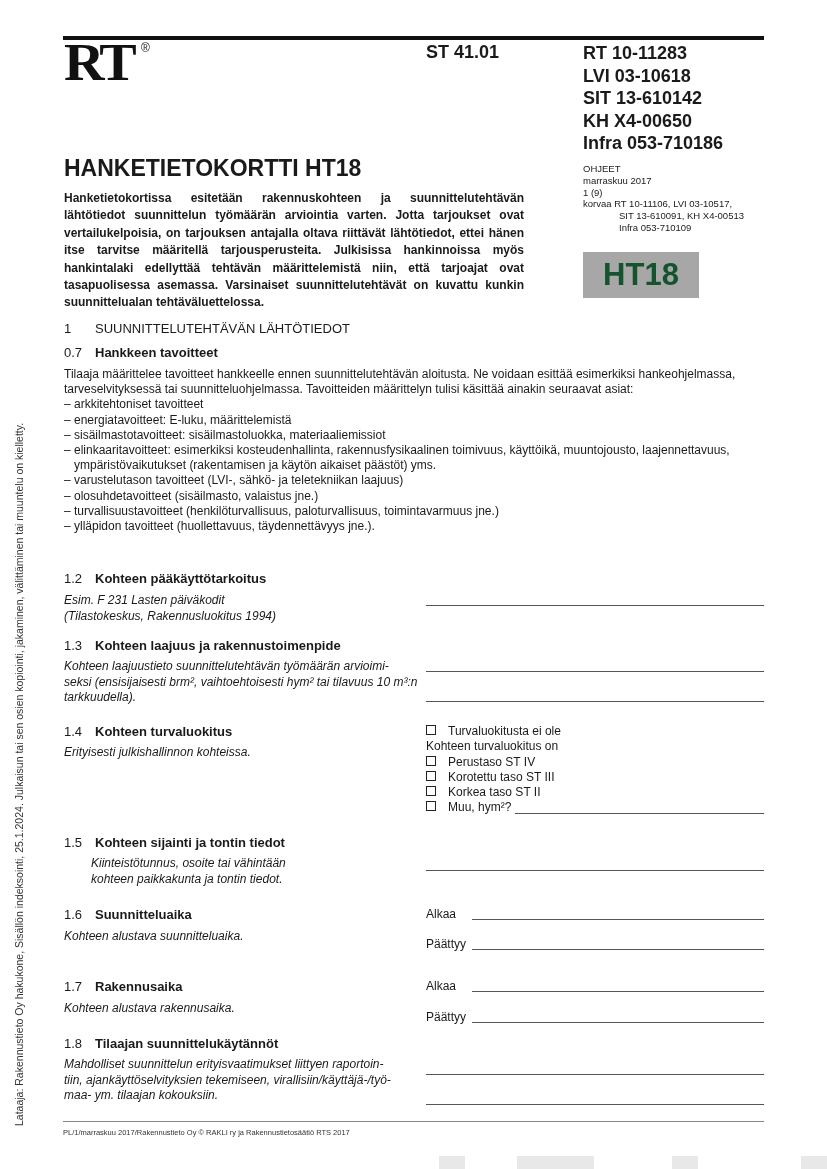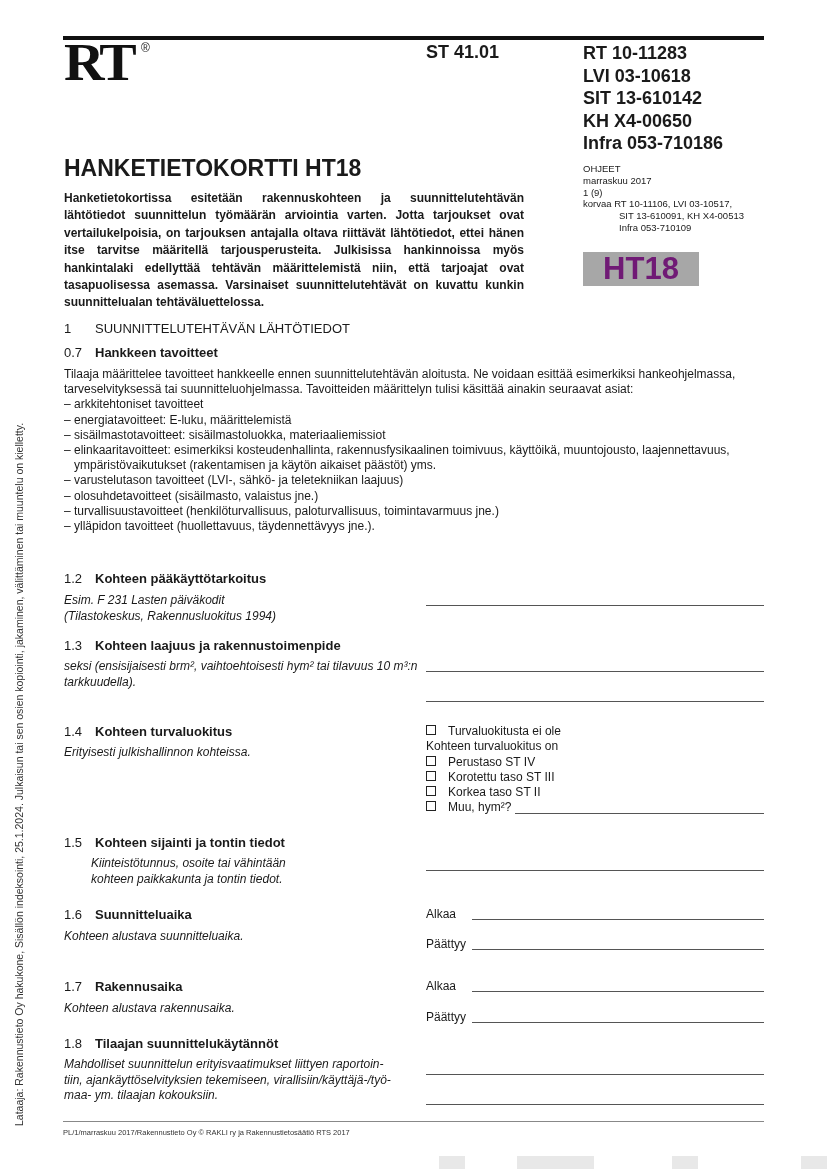--- a/index.html
+++ b/index.html
@@ -5,21 +5,21 @@
   html, body { margin:0; padding:0; background:#fff; }
   body { width:827px; height:1169px; position:relative; overflow:hidden; font-family:"DejaVu Sans", sans-serif; color:#1a1a1a; }
   .abs { position:absolute; }
   .topbar { left:63px; top:36px; width:701px; height:4px; background:#111; }
   .logo { left:64px; top:40px; font-family:"Liberation Serif", serif; font-weight:bold; font-size:52px; line-height:46px; letter-spacing:-3px; color:#111; transform:scaleX(1.08); transform-origin:left top; }
   .logo-reg { left:141px; top:41px; font-size:12px; font-family:"Liberation Sans", sans-serif; }
   .st-code { left:426px; top:42px; font-family:"Liberation Sans", sans-serif; font-weight:bold; font-size:18px; }
   .codes { left:583px; top:42px; font-family:"Liberation Sans", sans-serif; font-weight:bold; font-size:18px; line-height:22.5px; }
   .meta { left:583px; top:163px; font-family:"Liberation Sans", sans-serif; font-size:9.5px; line-height:11.8px; }
   .meta .indent { padding-left:36px; }
-  .badge { left:583px; top:252px; width:116px; height:34px; background:#a7a7a7; color:#701a75; font-family:"Liberation Sans", sans-serif; font-weight:bold; font-size:31px; display:flex; align-items:center; justify-content:center; }
+  .badge { left:583px; top:252px; width:116px; height:46px; background:#a7a7a7; color:#14532d; font-family:"Liberation Sans", sans-serif; font-weight:bold; font-size:31px; display:flex; align-items:center; justify-content:center; }
   .doc-title { left:64px; top:155px; font-family:"Liberation Sans", sans-serif; font-weight:bold; font-size:23px; }
   .intro { left:64px; top:190px; width:460px; font-family:"Liberation Sans", sans-serif; font-weight:bold; font-size:12px; line-height:17.4px; text-align:justify; }
   .h1 { left:64px; top:321px; font-family:"Liberation Sans", sans-serif; font-size:13px; }
   .h2 { font-family:"Liberation Sans", sans-serif; font-size:13px; }
   .num { display:inline-block; width:31px; }
   .body { left:64px; top:367px; width:710px; font-family:"Liberation Sans", sans-serif; font-size:12px; line-height:15.2px; }
   .body ul { list-style:none; margin:0; padding:0; }
   .body li { padding-left:10px; text-indent:-10px; }
   .body li::before { content:"– "; }
   .desc { font-family:"Liberation Sans", sans-serif; font-style:italic; font-size:12px; line-height:15.5px; }
@@ -90,20 +90,21 @@
 <div class="abs desc" style="left:64px; top:593px;">
   <div>Esim. F 231 Lasten päiväkodit</div>
   <div>(Tilastokeskus, Rakennusluokitus 1994)</div>
 </div>
 <div class="fill" style="left:426px; top:605px; width:338px;"></div>
 
 <div class="abs h2" style="left:64px; top:638px;">
   <span class="num">1.3</span><b>Kohteen laajuus ja rakennustoimenpide</b>
 </div>
 <div class="abs desc" style="left:64px; top:659px;">
+  <div>Kohteen laajuustieto suunnittelutehtävän työmäärän arvioimi-</div>
   <div>seksi (ensisijaisesti brm², vaihtoehtoisesti hym² tai tilavuus 10 m³:n</div>
   <div>tarkkuudella).</div>
 </div>
 <div class="fill" style="left:426px; top:671px; width:338px;"></div>
 <div class="fill" style="left:426px; top:701px; width:338px;"></div>
 
 <div class="abs h2" style="left:64px; top:724px;">
   <span class="num">1.4</span><b>Kohteen turvaluokitus</b>
 </div>
 <div class="abs desc" style="left:64px; top:745px;">Erityisesti julkishallinnon kohteissa.</div>

